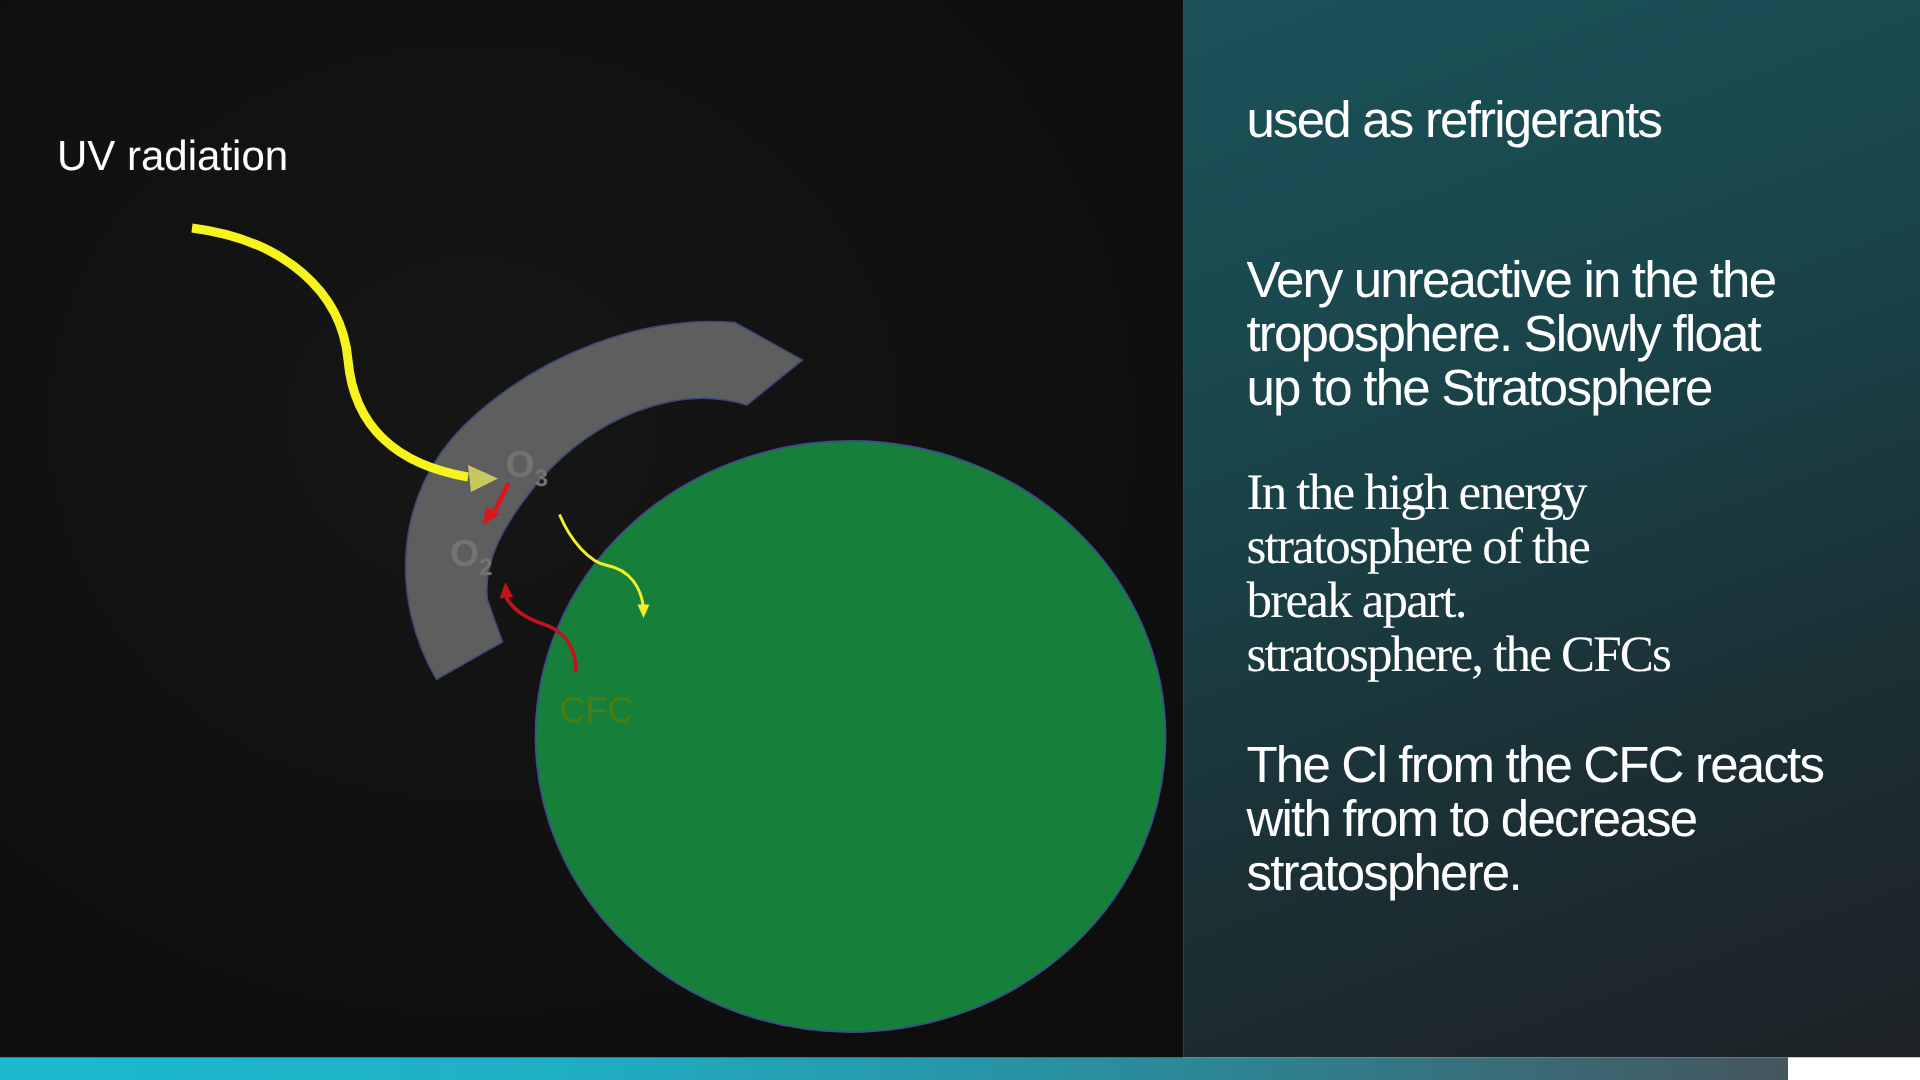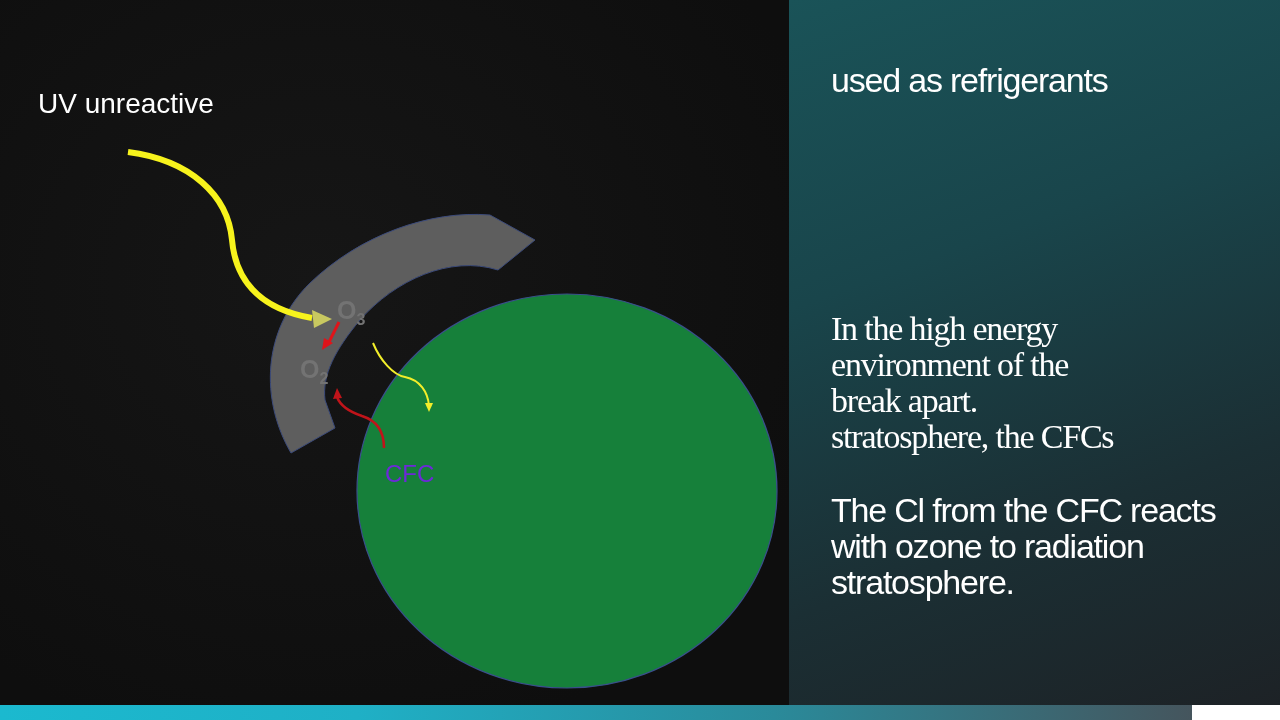--- a/index.html
+++ b/index.html
@@ -28,21 +28,21 @@
     .uv-label {
       position: absolute; left: 38px; top: 88px; color: #ffffff;
       font-size: 28px; letter-spacing: 0px;
     }
     .diagram { position: absolute; left: 0; top: 0; }
     .chem {
       position: absolute; color: #737373; font-weight: bold; font-size: 25px; line-height: 1;
     }
     .chem sub { font-size: 16px; vertical-align: -6px; }
     .cfc-label {
-      position: absolute; left: 385px; top: 460px; color: #6d28d9; font-size: 24px;
+      position: absolute; left: 373px; top: 460px; color: #4d7c0f; font-size: 24px;
     }
     .text-block {
       position: absolute; left: 831px; color: #ffffff; font-size: 34px; line-height: 36px;
       letter-spacing: -1.2px; width: 430px; font-family: "Liberation Sans", "DejaVu Sans", sans-serif;
     }
     .text-block p { margin: 0; }
   </style>
 </head>
 <body>
 
@@ -61,42 +61,47 @@
     <line x1="339" y1="322" x2="328" y2="344" stroke="#e0141a" stroke-width="3"></line>
     <polygon points="322,350 324,338 333,343" fill="#e0141a"></polygon>
 
     <path d="M 373 343 C 380 360, 393 375, 405 377 C 420 380, 428 392, 429 406" fill="none" stroke="#f2ee2a" stroke-width="2"></path>
     <polygon points="425,403 433,403 429,412" fill="#f2ee2a"></polygon>
 
     <path d="M 384 448 C 384 430, 375 420, 362 416 C 350 412, 340 405, 337 397" fill="none" stroke="#c0141a" stroke-width="2.5"></path>
     <polygon points="333,399 337,388 342,398" fill="#c0141a"></polygon>
   </svg>
 
-  <div class="uv-label">UV unreactive</div>
+  <div class="uv-label">UV radiation</div>
 
   <div class="chem" style="left:337px; top:298px;">
     <span>O</span><sub>3</sub>
   </div>
   <div class="chem" style="left:300px; top:357px;">
     <span>O</span><sub>2</sub>
   </div>
   <div class="cfc-label">CFC</div>
 
   <div class="right-pane"></div>
 
   <div class="text-block" style="top:62px;">
     <p>used as refrigerants</p>
   </div>
+  <div class="text-block" style="top:169px;">
+    <p>Very unreactive in the the</p>
+    <p>troposphere. Slowly float</p>
+    <p>up to the Stratosphere</p>
+  </div>
   <div class="text-block" style="top:311px;font-family:Liberation Serif, serif;">
     <p>In the high energy</p>
-    <p>environment of the</p>
+    <p>stratosphere of the</p>
     <p>break apart.</p>
     <p>stratosphere, the CFCs</p>
   </div>
   <div class="text-block" style="top:492px;">
     <p>The Cl from the CFC reacts</p>
-    <p>with ozone to radiation</p>
+    <p>with from to decrease</p>
     <p>stratosphere.</p>
   </div>
 
   <div class="bottom-bar"></div>
   <div class="bottom-white"></div>
 </div>
 
 </body></html>

